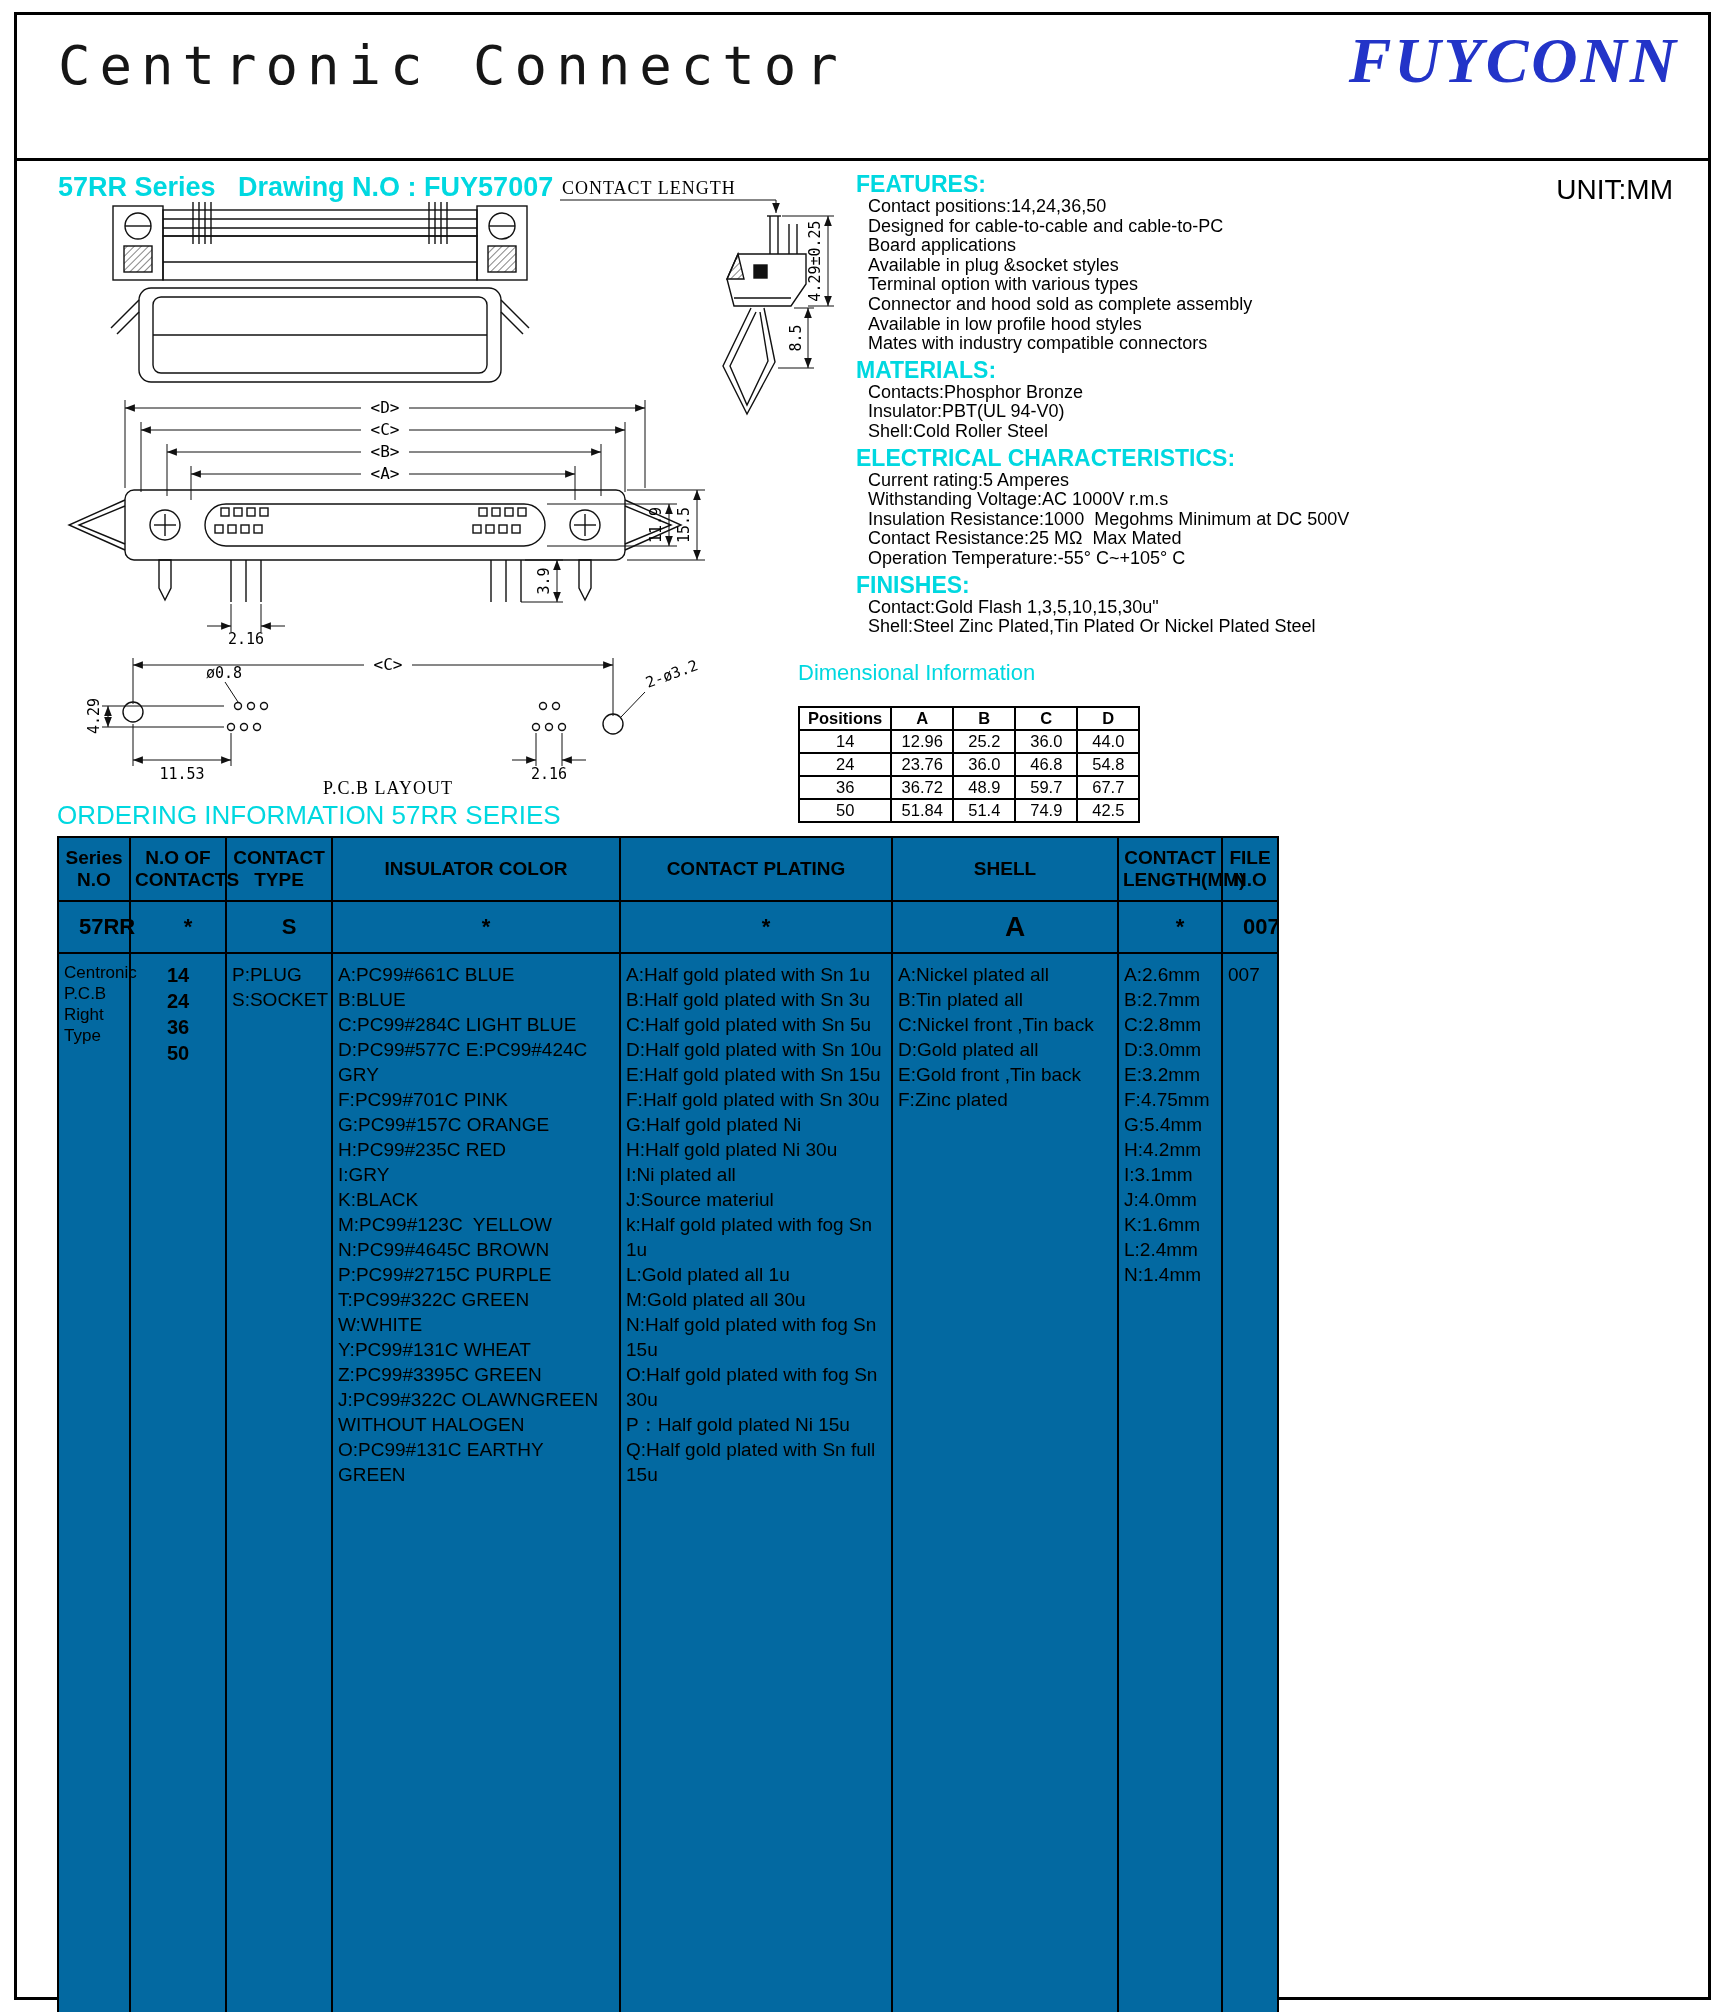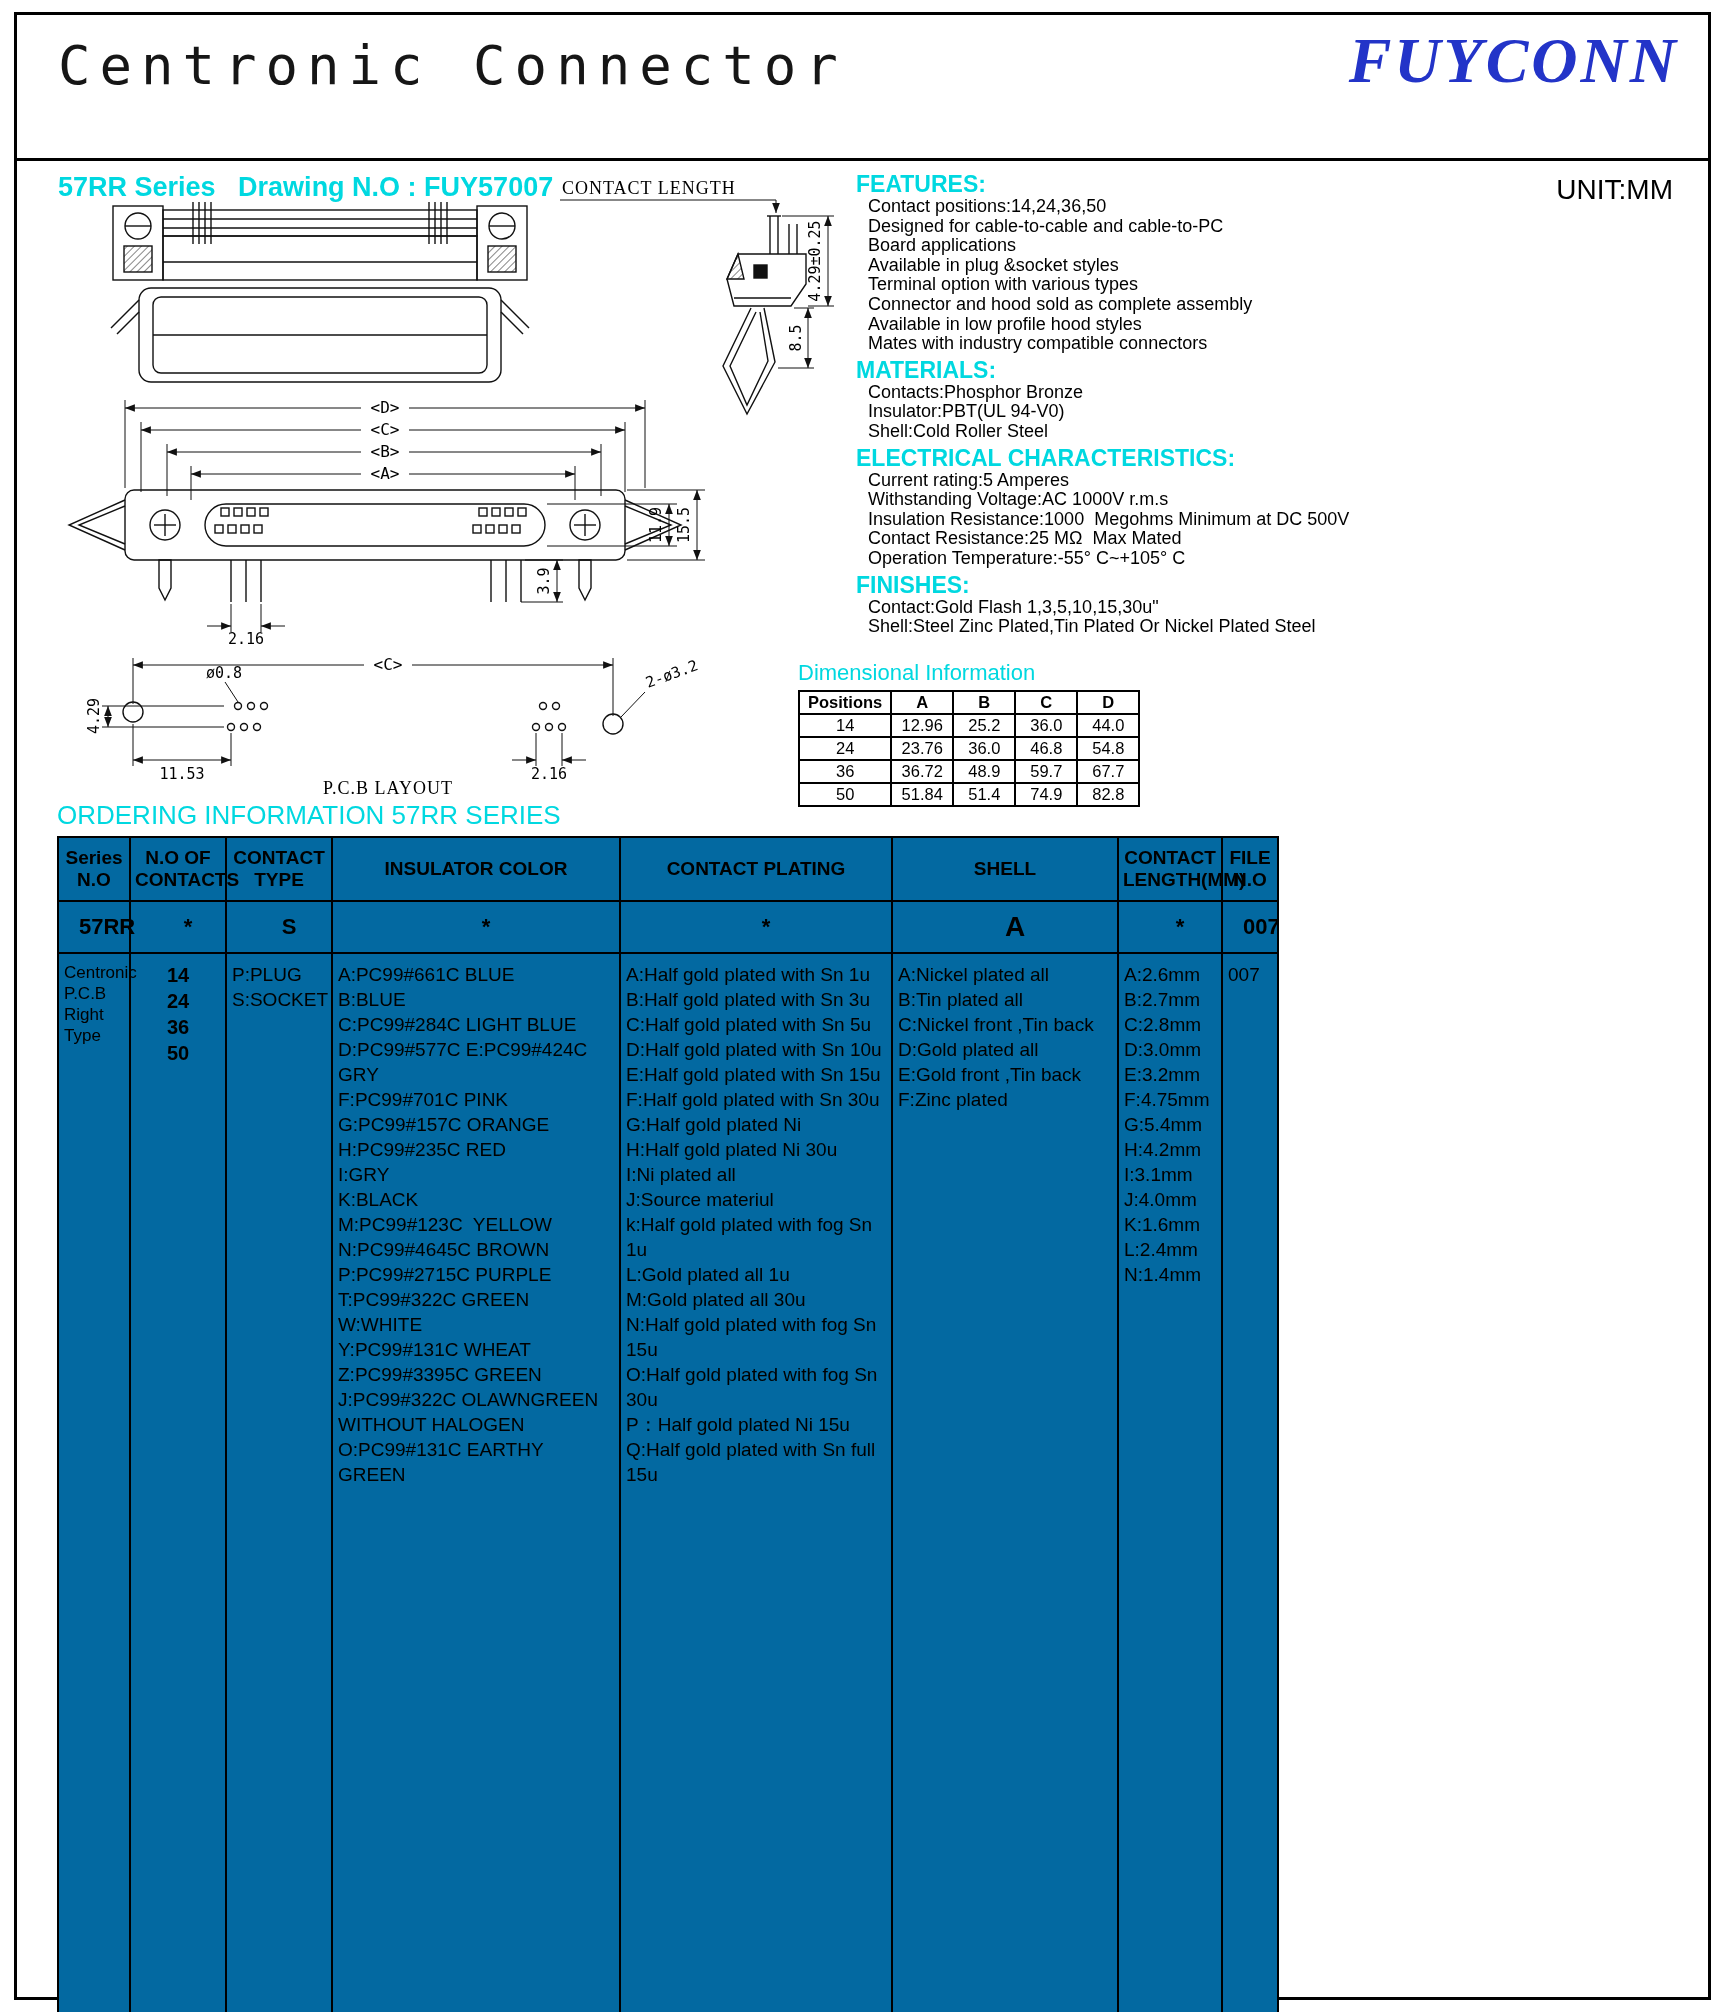--- a/index.html
+++ b/index.html
@@ -11,21 +11,21 @@
   .brand{position:absolute;right:46px;top:24px;font-family:"Liberation Serif",serif;font-style:italic;font-weight:bold;font-size:64px;color:#2334c8;letter-spacing:3px;}
   .series-line{position:absolute;left:58px;top:172px;font-size:27px;font-weight:bold;color:#00d8e0;white-space:pre;}
   .unit{position:absolute;right:52px;top:174px;font-size:28px;color:#000;}
 
   .specs{position:absolute;left:856px;top:168px;width:848px;}
   .spec-heading{font-size:23px;font-weight:bold;color:#00d8e0;line-height:26px;margin-top:3px;}
   .spec-list{padding-left:12px;}
   .spec-line{font-size:18px;line-height:19.6px;color:#000;white-space:pre-wrap;}
 
   .dim-info{position:absolute;left:798px;top:660px;}
-  .dim-title{font-size:22px;color:#00d8e0;line-height:26px;margin-bottom:4px;}
+  .dim-title{font-size:22px;color:#00d8e0;line-height:26px;margin-bottom:20px;}
   .dim-table{border-collapse:collapse;background:#fff;}
   .dim-table th,.dim-table td{border:2px solid #000;font-size:16.5px;text-align:center;padding:1px 8px;height:23px;}
   .dim-table th{font-weight:bold;}
   .dim-table th.poscol{width:86px;}
   .dim-table th.numcol{width:62px;}
 
   .ord-title{position:absolute;left:57px;top:800px;font-size:26px;color:#00d8e0;}
   .order-table{position:absolute;left:57px;top:836px;width:1220px;border-collapse:collapse;table-layout:fixed;background:#0369a1;}
   .order-table th,.order-table td{border:2px solid #000;padding-left:20px;}
   .ot-head th{font-size:19px;font-weight:bold;text-align:center;height:64px;padding:2px 4px;line-height:22px;}
@@ -335,21 +335,21 @@
             <td>36.72</td>
             <td>48.9</td>
             <td>59.7</td>
             <td>67.7</td>
           </tr>
           <tr>
             <td>50</td>
             <td>51.84</td>
             <td>51.4</td>
             <td>74.9</td>
-            <td>82.8</td>
+            <td>42.5</td>
           </tr>
         </tbody>
     </table>
   </div>
 
   <div class="ord-title">ORDERING INFORMATION 57RR SERIES</div>
   <table class="order-table">
     <colgroup>
       <col style="width:72px">
         <col style="width:96px">

